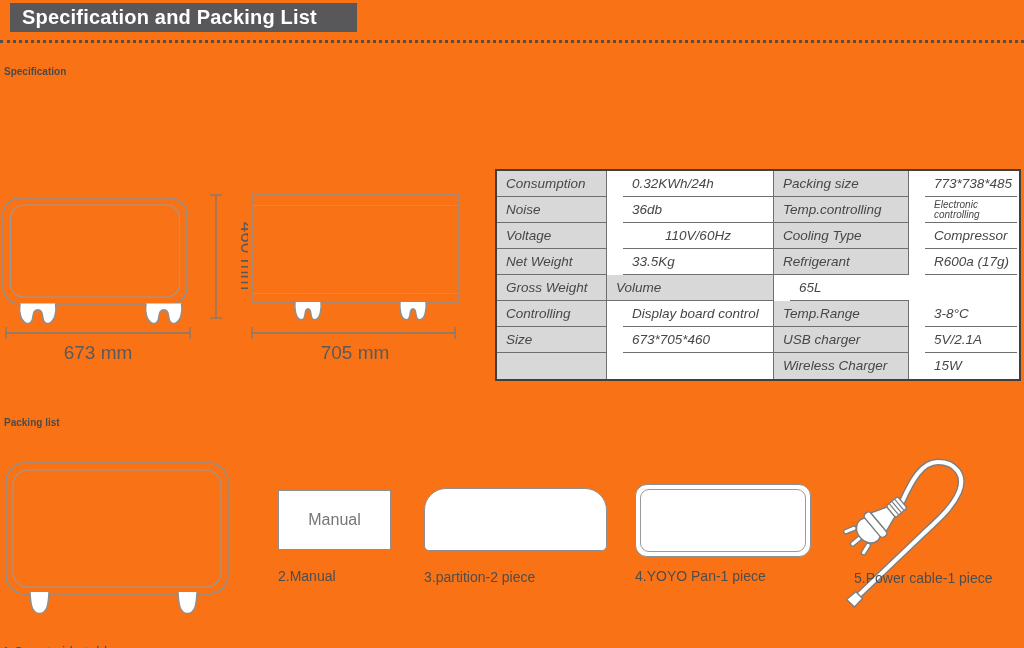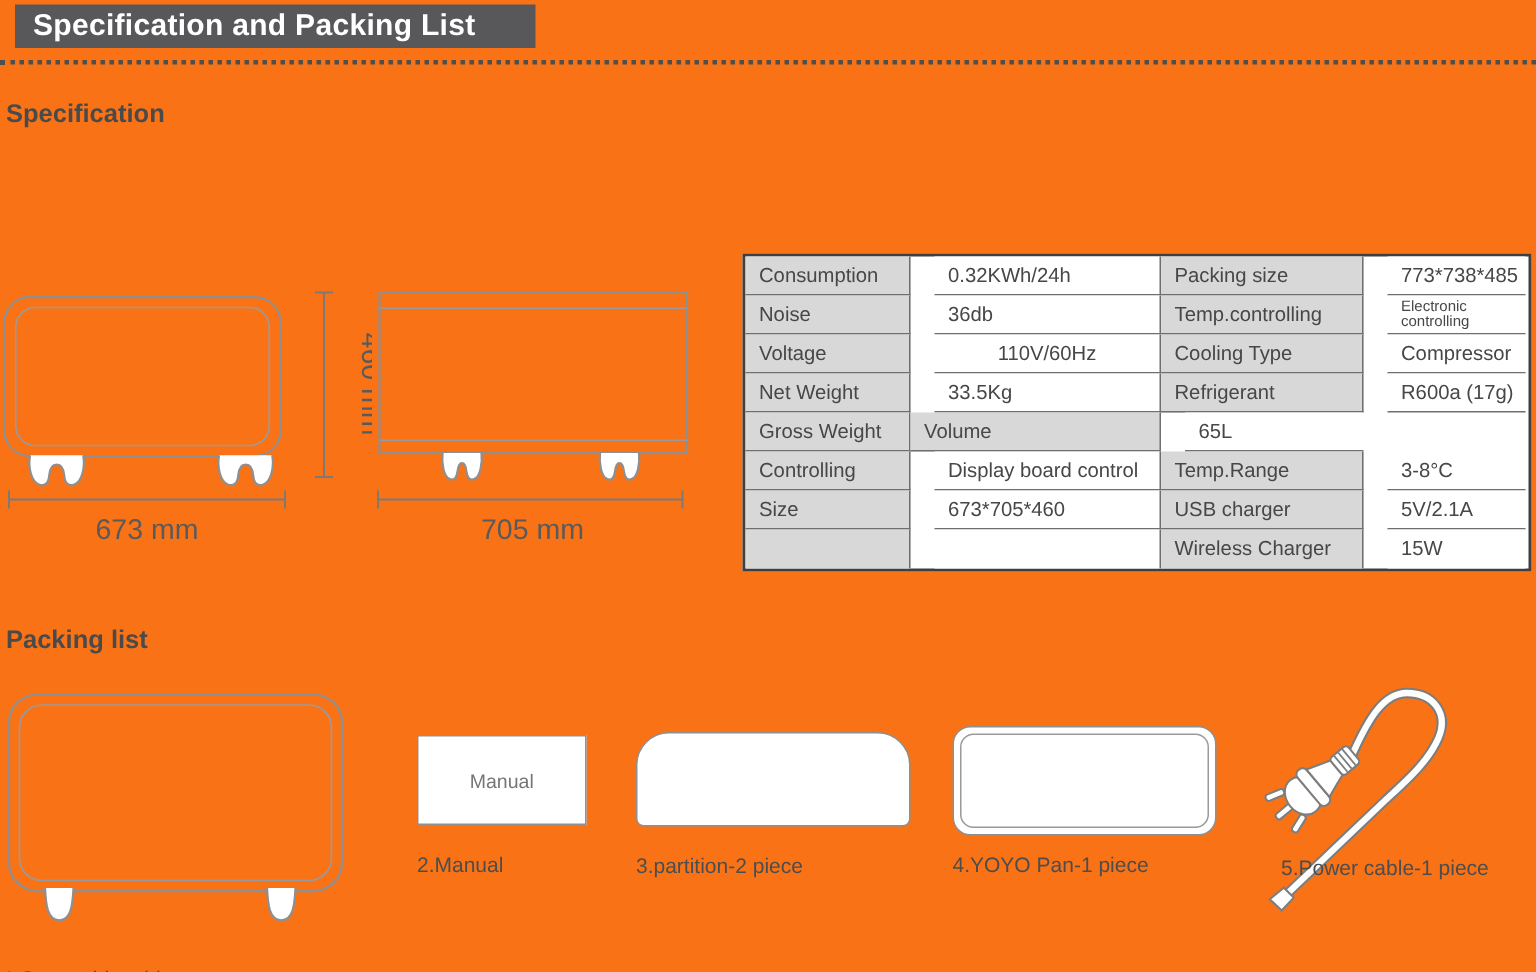--- a/index.html
+++ b/index.html
@@ -6,46 +6,46 @@
   .page{position:relative;width:1024px;height:648px;background:#f97316;overflow:hidden;
         font-family:"Liberation Sans",sans-serif;color:#4a4a4a;}
   .abs{position:absolute;}
 
   
   .title-bar{left:10px;top:3px;width:347px;height:29px;background:#58585a;
              color:#fff;font-weight:bold;font-size:20px;line-height:29px;padding-left:12px;
              box-sizing:border-box;letter-spacing:0.2px;}
   .dotted-rule{left:0;top:40px;width:1024px;height:0;border-top:3px dotted #4f4f4f;}
 
-  .section-heading{font-weight:bold;font-size:17px;color:#4a4a4a;}
+  .section-heading{font-weight:bold;font-size:10px;color:#4a4a4a;}
 
   
   .spec-table{left:495px;top:169px;width:522px;border:2px solid #3f3f3f;background:#fff;}
-  .trow{display:grid;grid-template-columns:110px 167px 135px 108px;}
+  .trow{display:grid;grid-template-columns:110px 167px 135px 108px;font-style:italic;}
   .tcell{height:26px;box-sizing:border-box;border-right:1px solid #6f6f6f;border-bottom:1px solid #6f6f6f;
          font-size:13.5px;line-height:25px;padding-left:9px;white-space:nowrap;overflow:hidden;color:#474747;}
   .trow:last-child .tcell{border-bottom:none;}
   .tcell:last-child{border-right:none;}
   .tlabel{background:#d8d8d8;}
   .tvalue{background:#ffffff;margin-left:16px;}
   .tcenter{text-align:center;padding-left:0;}
   .tsmall{font-size:10px;line-height:10.5px;padding-top:2.5px;white-space:normal;}
 
   
   svg{display:block;}
   .stroke{fill:none;stroke:#8f8f8f;stroke-width:1.5;}
   .stroke-thin{fill:none;stroke:#9a9a9a;stroke-width:1.1;}
   .foot{fill:#ffffff;stroke:#8f8f8f;stroke-width:1.5;}
   .dim{stroke:#7a7a7a;stroke-width:1.3;}
   .dim-text{fill:#5a5a5a;font-size:19px;font-family:"Liberation Sans",sans-serif;}
 
   .pack-rect{box-sizing:border-box;border:1.5px solid #8f8f8f;background:#fff;}
   .pack-label{font-size:14px;color:#4d4d4d;text-align:left;white-space:nowrap;}
   .manual-text{display:flex;align-items:center;justify-content:center;height:100%;
-               font-size:13px;color:#767676;}
+               font-size:16px;color:#767676;}
   .plug{fill:#ffffff;stroke:#7d7d7d;stroke-width:1.4;}
 </style>
 </head>
 <body>
 
 <div class="page">
 
   <div class="abs title-bar">Specification and Packing List</div>
   <div class="abs dotted-rule"></div>
 

